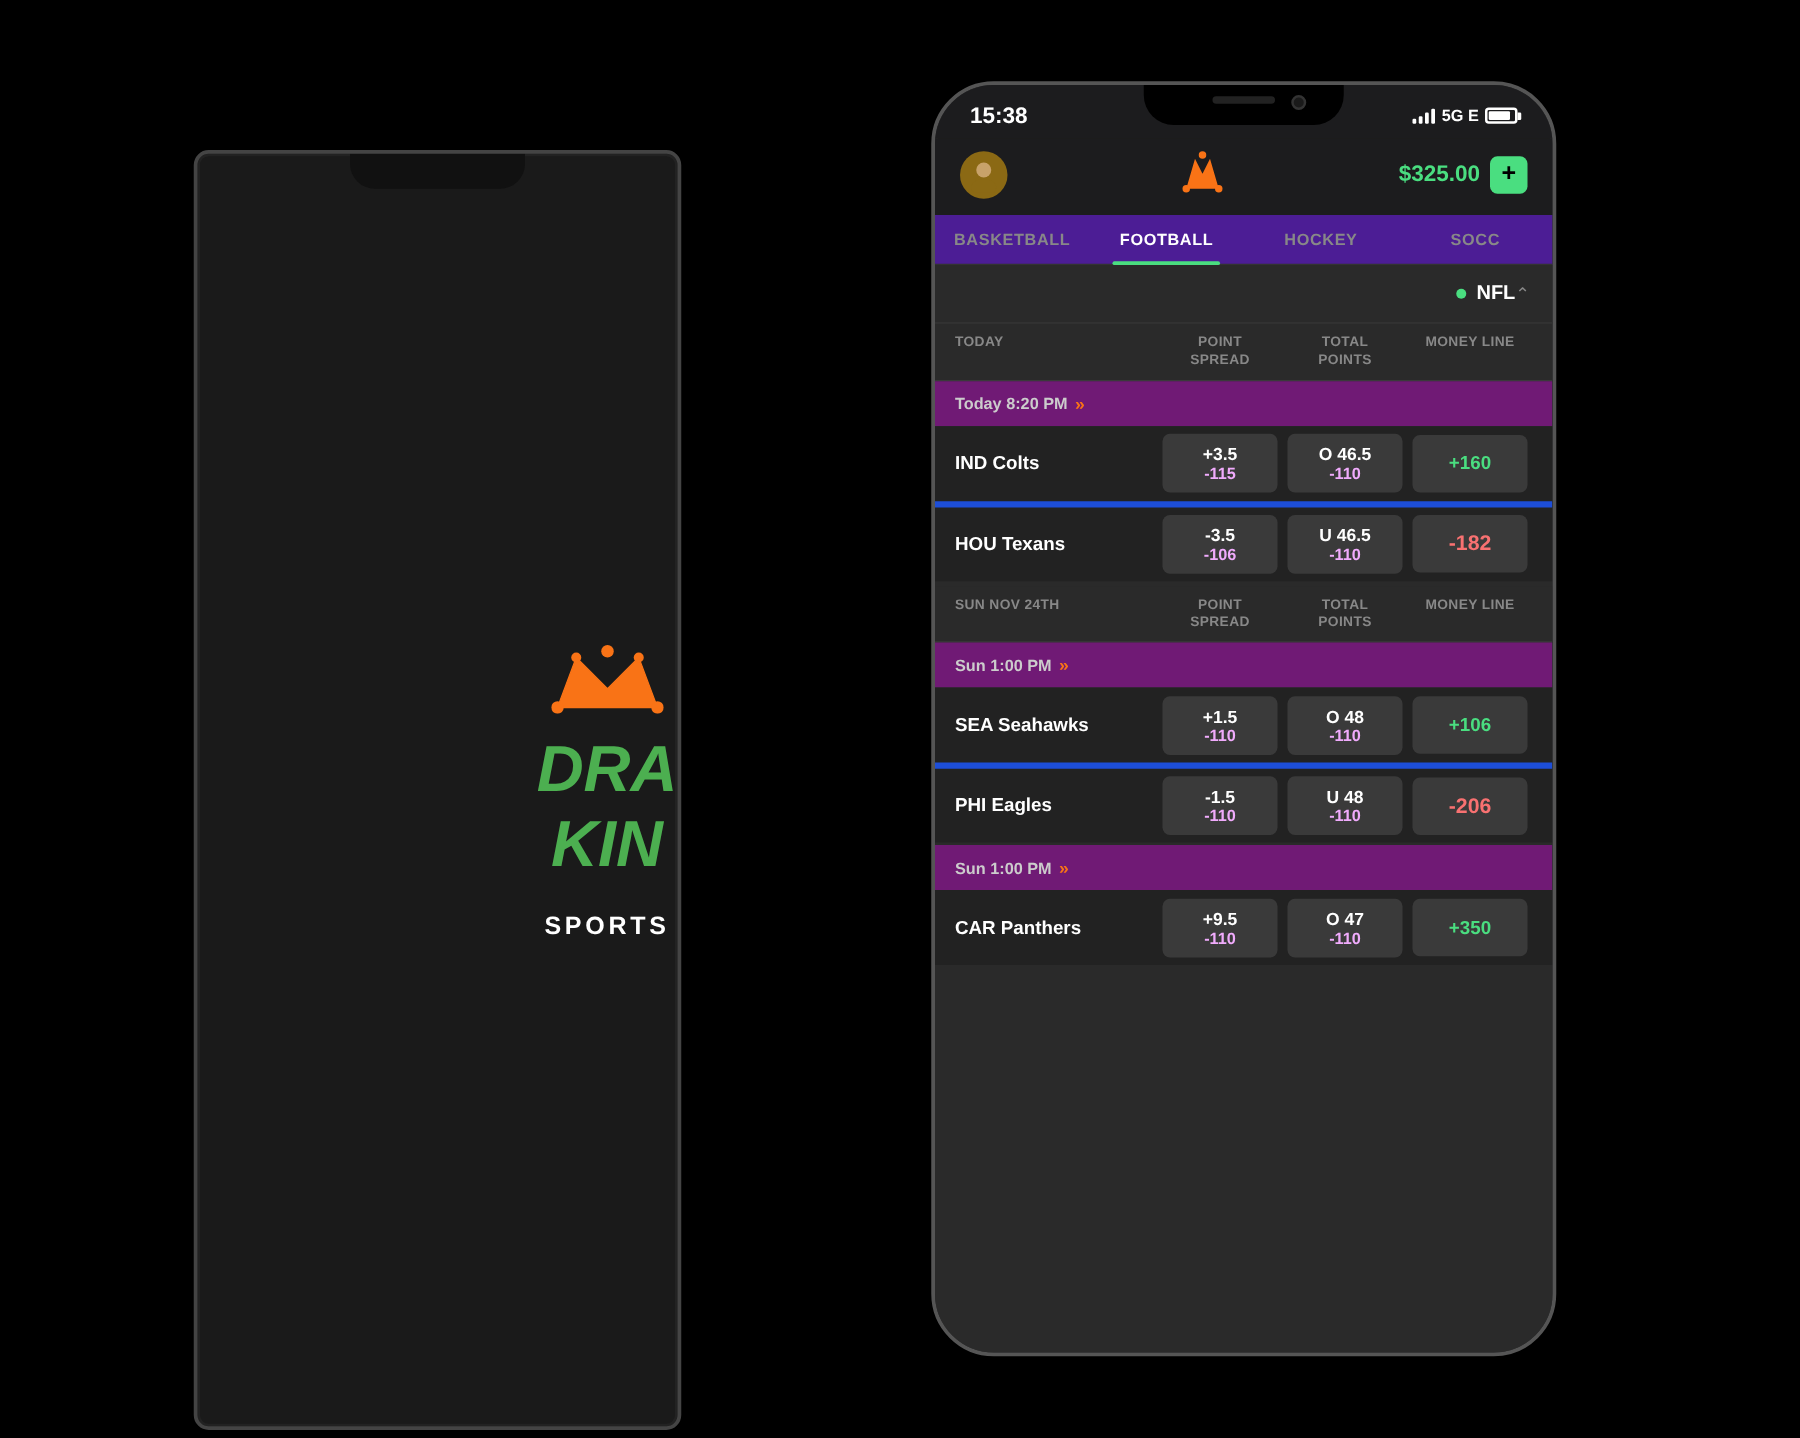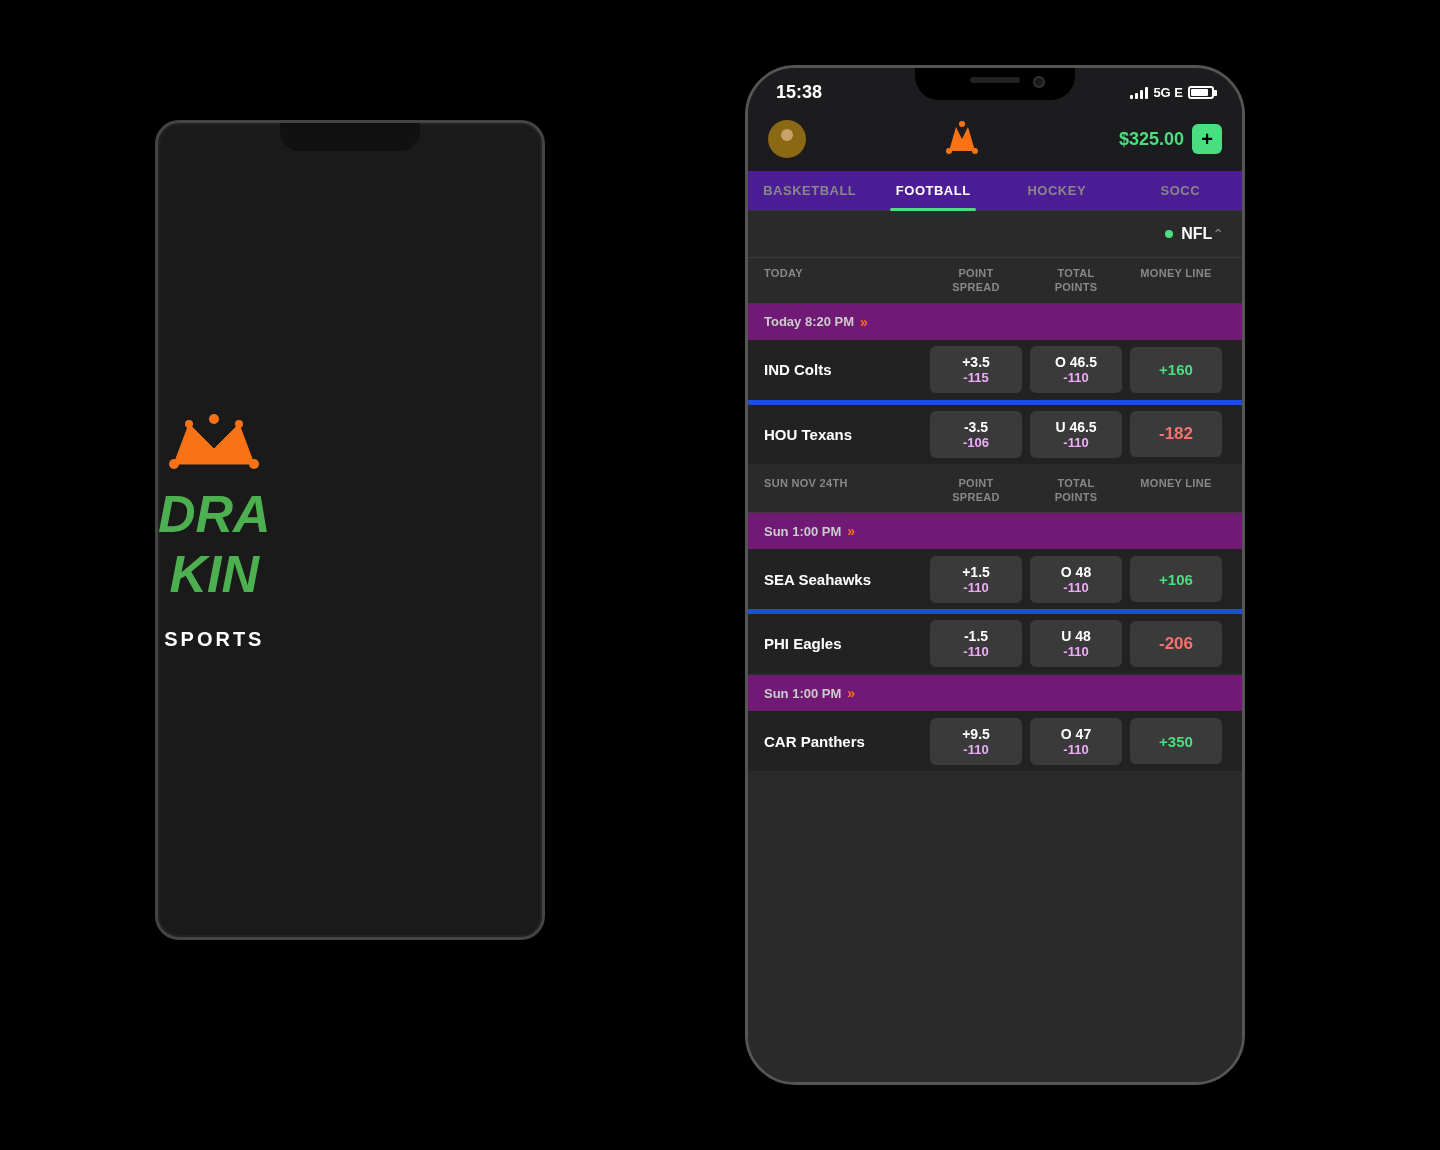--- a/index.html
+++ b/index.html
@@ -14,29 +14,29 @@
       overflow: hidden;
       position: relative;
     }
 
     
     .phone-back {
       position: absolute;
       left: 155px;
       top: 120px;
       width: 390px;
-      height: 820px;
+      height: 1024px;
       background: #1a1a1a;
-      border-radius: 24px;
+      border-radius: 12px;
       border: 3px solid #444;
       box-shadow: inset 0 0 0 2px #222, 4px 4px 30px rgba(0,0,0,0.8);
       overflow: hidden;
       display: flex;
       align-items: center;
-      justify-content: flex-start;
+      justify-content: flex-end;
       z-index: 1;
     }
     .phone-back-notch {
       position: absolute;
       top: 0; left: 50%;
       transform: translateX(-50%);
       width: 140px; height: 28px;
       background: #111;
       border-radius: 0 0 20px 20px;
     }

